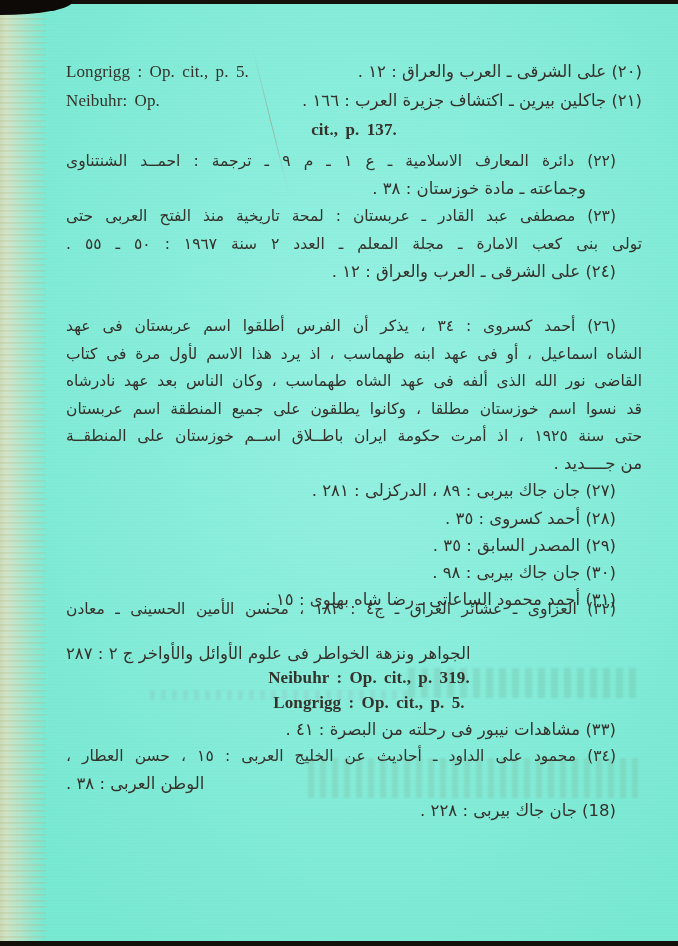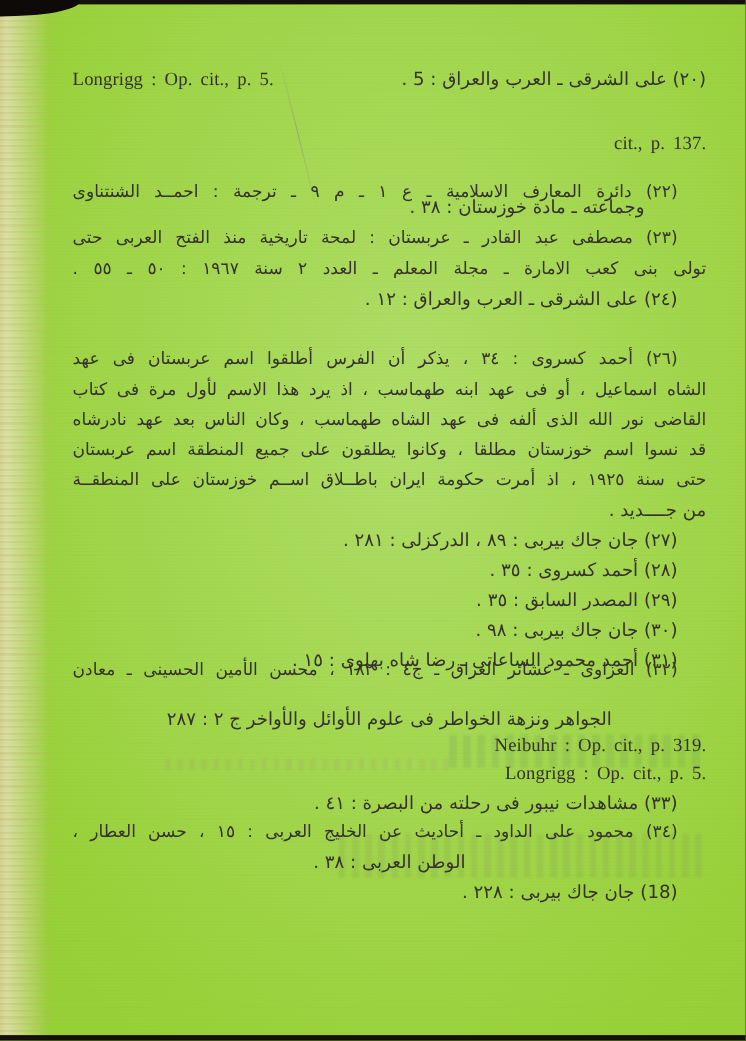--- a/index.html
+++ b/index.html
@@ -1,18 +1,18 @@
 <!DOCTYPE html>
 <html lang="ar"><head>
 <meta charset="utf-8">
 <style>
   html,body{margin:0;padding:0;background:#111;}
   .scan{
     position:relative;width:678px;height:946px;overflow:hidden;
-    background:#84cc16;
+    background:#5eead4;
     font-family:"DejaVu Sans",sans-serif;
     color:#35312b;
   }
   
   .paper-texture{
     position:absolute;inset:0;pointer-events:none;
     background:
       repeating-linear-gradient(to bottom, rgba(120,100,70,0.025) 0 1px, rgba(255,255,255,0) 1px 3px),
       radial-gradient(ellipse at 55% 40%, rgba(255,255,255,0.35) 0%, rgba(236,226,200,0.18) 85%);
   }
@@ -45,24 +45,24 @@
 
   .text-area{position:absolute;inset:0;}
   .ln{
     position:absolute;left:66px;right:36px;height:27px;
     direction:rtl;text-align:right;white-space:nowrap;
     font-size:16.5px;line-height:27px;letter-spacing:0.1px;
   }
   .start{padding-right:26px;}
   .just{white-space:normal;font-size:15.5px;text-align:justify;text-align-last:justify;}
   .c-indent{padding-right:56px;}
-  .flush-left{text-align:center;}
+  .flush-left{text-align:left;}
   .latin{
-    direction:ltr;text-align:right;white-space:nowrap;
-    font-family:"Liberation Serif",serif;font-size:17px;word-spacing:3px;
+    direction:ltr;text-align:center;white-space:nowrap;
+    font-family:"Liberation Serif",serif;font-size:17px;word-spacing:3px;font-weight:bold;
   }
   .mixed{display:flex;justify-content:space-between;direction:ltr;white-space:nowrap;}
   .mixed .la{font-family:"Liberation Serif",serif;font-size:17px;word-spacing:3px;direction:ltr;}
   .mixed .ar{direction:rtl;font-size:16.5px;}
   .page-number{
     position:absolute;left:0;right:0;top:850px;height:30px;
     text-align:center;font-size:18px;direction:rtl;word-spacing:14px;
     color:#3d3831;letter-spacing:1px;
   }
 </style>
@@ -74,27 +74,31 @@
   <div class="paper-texture"></div>
   <div class="crease"></div>
   <div class="show-through st-a"></div>
   <div class="show-through st-b"></div>
   <div class="show-through st-c"></div>
 
   <div class="text-area">
 
     <div class="ln mixed" style="top:58px">
       <span class="la">Longrigg : Op. cit., p. 5.</span>
-      <span class="ar">(٢٠) على الشرقى ـ العرب والعراق : 5 .</span>
+      <span class="ar">(٢٠) على الشرقى ـ العرب والعراق : ١٢ .</span>
     </div>
 
+    <div class="ln mixed" style="top:87px">
+      <span class="la">Neibuhr: Op.</span>
+      <span class="ar">(٢١) جاكلين بيرين ـ اكتشاف جزيرة العرب : ١٦٦ .</span>
+    </div>
 
     <div class="ln latin" style="top:116px">cit., p. 137.</div>
 
-    <div class="ln start just" style="top:161px">(٢٢) دائرة المعارف الاسلامية ـ ع ١ ـ م ٩ ـ ترجمة : احمــد الشنتناوى</div>
+    <div class="ln start just" style="top:148px">(٢٢) دائرة المعارف الاسلامية ـ ع ١ ـ م ٩ ـ ترجمة : احمــد الشنتناوى</div>
     <div class="ln c-indent" style="top:175px">وجماعته ـ مادة خوزستان : ٣٨ .</div>
 
     <div class="ln start just" style="top:203px">(٢٣) مصطفى عبد القادر ـ عربستان : لمحة تاريخية منذ الفتح العربى حتى</div>
     <div class="ln just" style="top:231px">تولى بنى كعب الامارة ـ مجلة المعلم ـ العدد ٢ سنة ١٩٦٧ : ٥٠ ـ ٥٥ .</div>
 
     <div class="ln start" style="top:258px">(٢٤) على الشرقى ـ العرب والعراق : ١٢ .</div>
 
     <div class="ln start just" style="top:313px">(٢٦) أحمد كسروى : ٣٤ ، يذكر أن الفرس أطلقوا اسم عربستان فى عهد</div>
     <div class="ln just" style="top:341px">الشاه اسماعيل ، أو فى عهد ابنه طهماسب ، اذ يرد هذا الاسم لأول مرة فى كتاب</div>
     <div class="ln just" style="top:368px">القاضى نور الله الذى ألفه فى عهد الشاه طهماسب ، وكان الناس بعد عهد نادرشاه</div>

